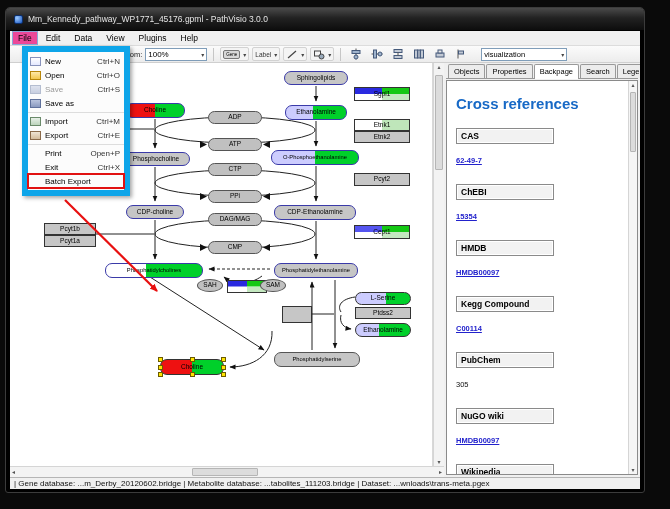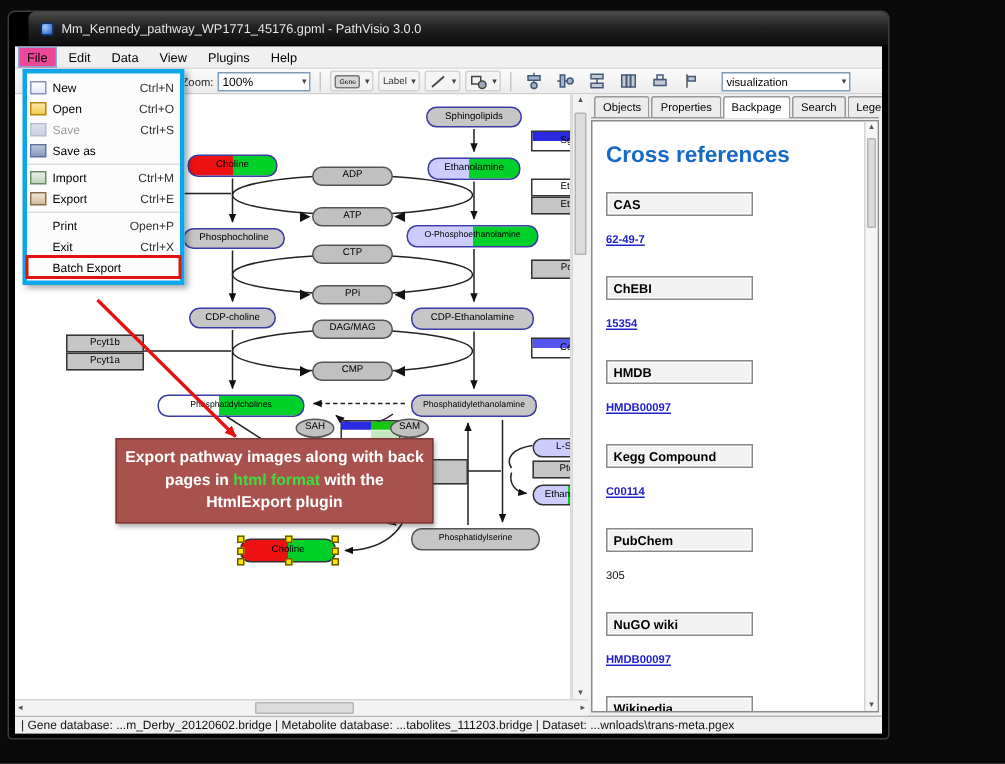--- a/index.html
+++ b/index.html
@@ -1,20 +1,20 @@
 <!DOCTYPE html>
 <html><head>
 <meta charset="utf-8">
 <style>
   * { margin:0; padding:0; box-sizing:border-box; }
   html,body { width:670px; height:509px; overflow:hidden; background:#0a0a0a;
     font-family:"Liberation Sans", sans-serif; }
   .stage { position:relative; width:670px; height:509px; background:#0a0a0a; }
-  .window { position:absolute; left:5px; top:7px; width:588px; height:486px;
-    background:#000; border:1px solid #3c3c3c; border-radius:5px 5px 3px 3px;padding-left:13px; }
+  .window { position:absolute; left:5px; top:7px; width:640px; height:486px;
+    background:#000; border:1px solid #3c3c3c; border-radius:5px 5px 3px 3px; }
   .titlebar { height:22px; border-radius:4px 4px 0 0; display:flex; align-items:center; gap:5px;
     padding-left:8px; background:linear-gradient(#4a4a4a,#222 45%,#0d0d0d); color:#e6e6e6; font-size:8.5px; }
   .appicon { width:9px; height:9px; border-radius:2px; flex:0 0 auto;
     background:radial-gradient(circle at 30% 30%, #9ecbff, #1a57c0); border:1px solid #0b2f6e; }
   .client { position:absolute; left:4px; top:23px; right:4px; bottom:3px; background:#f0f0f0;
     display:flex; flex-direction:column; overflow:hidden; }
   
   .menubar { display:flex; gap:2px; height:15px; align-items:center; padding:0 2px;
     background:#f0f0f0; border-bottom:1px solid #dcdcdc; font-size:8.5px; flex:0 0 auto; }
   .mb-item { padding:1px 5px; border:1px solid transparent; }
@@ -80,22 +80,22 @@
     font-weight:bold; font-size:8.5px; padding:2px 4px; margin-bottom:5px; box-shadow:inset 0 0 0 1px #fff; }
   .sec .val { font-size:7.5px; color:#111; }
   .sec.is-link .val { color:#2222cc; text-decoration:underline; font-weight:bold; }
   .pscroll { position:absolute; right:0; top:0; bottom:0; width:9px; background:#f5f5f5;
     border-left:1px solid #d5d5d5; display:flex; flex-direction:column; align-items:center;
     justify-content:space-between; }
   
   .statusbar { height:12px; border-top:1px solid #b5b5b5; background:#f0f0f0; font-size:8px;
     display:flex; align-items:center; padding:0 4px; color:#111; flex:0 0 auto; white-space:nowrap; overflow:hidden; }
   
-  .filemenu { position:absolute; left:5px; top:15px; width:108px; background:#fcfcfc;
-    border:3px solid #0ea5e9; box-shadow:2px 2px 4px rgba(0,0,0,.35); padding:2px 0; z-index:60; }
+  .filemenu { position:absolute; left:12px; top:15px; width:108px; background:#fcfcfc;
+    border:6px solid #0ea5e9; box-shadow:2px 2px 4px rgba(0,0,0,.35); padding:2px 0; z-index:60; }
   .mi { height:14px; display:flex; align-items:center; font-size:8px; padding:0 4px 0 2px; position:relative; }
   .mi .ic { width:11px; height:9px; margin-right:4px; flex:0 0 auto; }
   .mi .lbl { flex:1; }
   .mi .sc { color:#333; }
   .mi.is-disabled { color:#9a9a9a; }
   .mi.is-disabled .ic { opacity:.45; }
   .mi.is-separator { height:4px; padding:0; }
   .mi.is-separator::after { content:""; display:block; width:100%; border-top:1px solid #ddd; }
   .mi.is-highlighted { outline:2px solid #e11111; outline-offset:-1px; }
   .mi.is-submenu::after { content:"\25B8"; position:absolute; right:3px; font-size:7px; }
@@ -338,25 +338,20 @@
                     <i class="handle h-n"></i>
                     <i class="handle h-ne"></i>
                     <i class="handle h-w"></i>
                     <i class="handle h-e"></i>
                     <i class="handle h-sw"></i>
                     <i class="handle h-s"></i>
                     <i class="handle h-se"></i>
                   </div>
                 </div>
 
-        <div class="callout">
-          <div>
-            <span>Export pathway images along with back pages in </span><span class="hl">html format</span><span> with the HtmlExport plugin</span>
-          </div>
-        </div>
 
         <svg class="annot" width="449" height="405" viewBox="0 0 449 405">
           <defs>
             <marker id="ar" markerUnits="userSpaceOnUse" markerWidth="10" markerHeight="10" refX="7" refY="3.5" orient="auto">
                       <path d="M0,0L8,3.5L0,7Z" fill="#e81010"></path>
                     </marker>
           </defs>
           <line x1="55" y1="137" x2="147" y2="228" stroke="#e81010" stroke-width="2.2" marker-end="url(#ar)"></line>
         </svg>
       </div>

